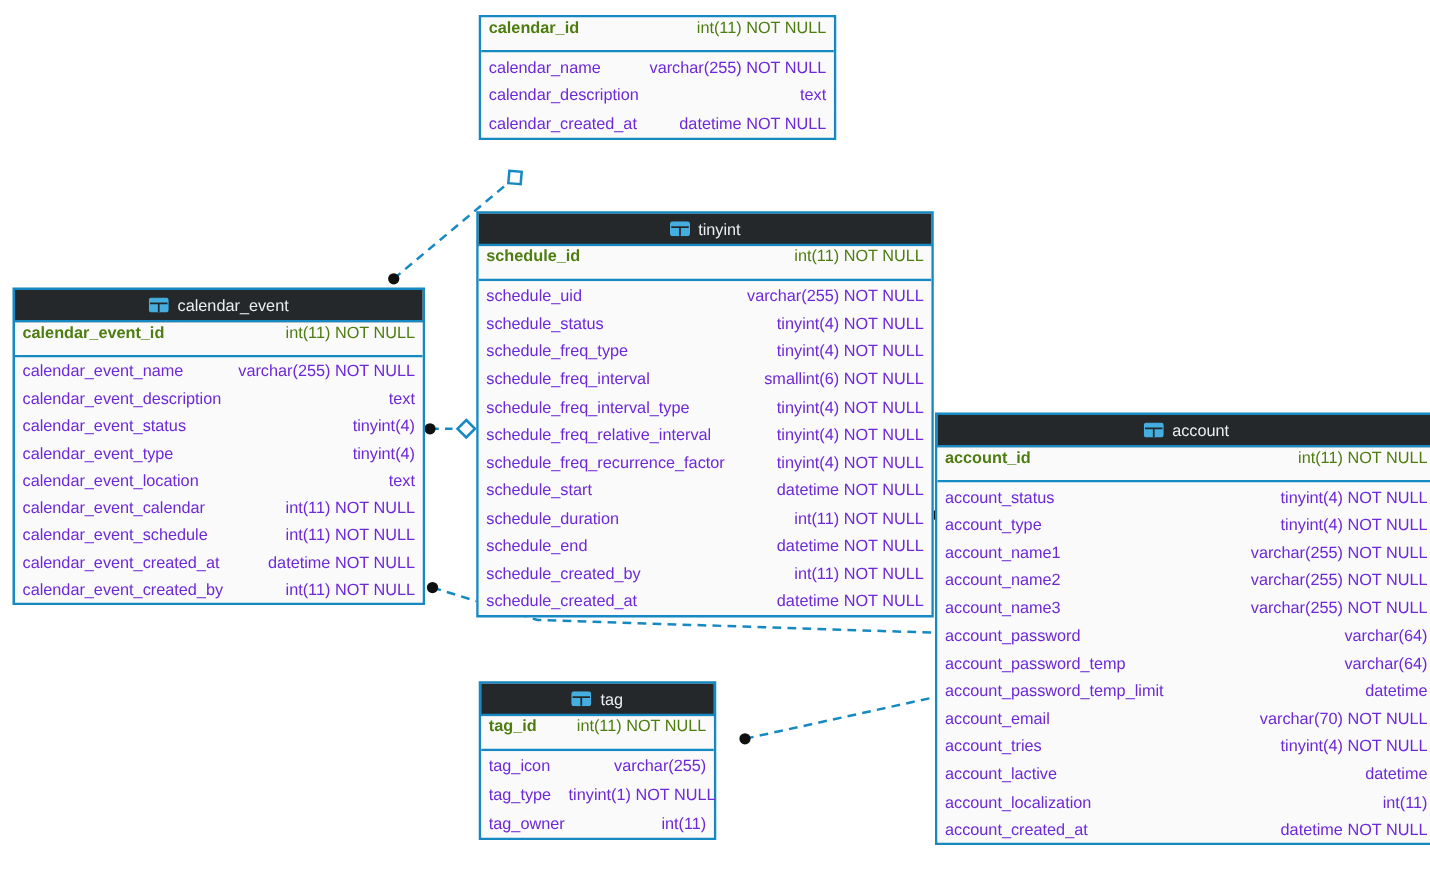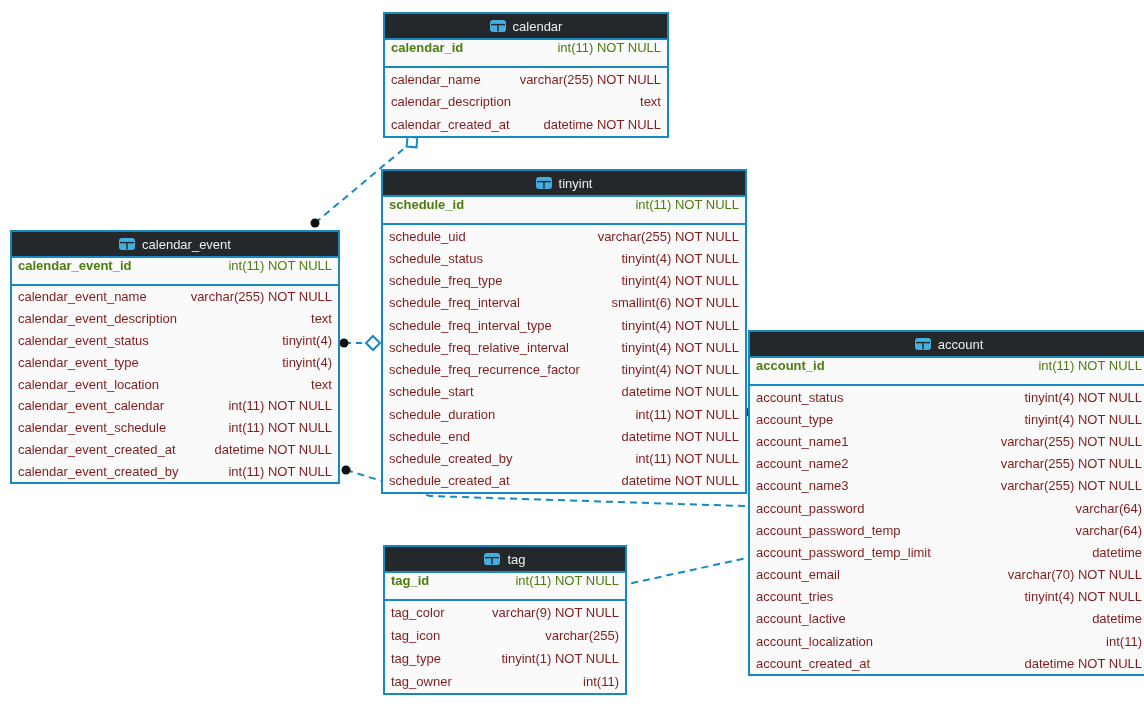--- a/index.html
+++ b/index.html
@@ -18,31 +18,31 @@
     font-size:13px; border-bottom:2px solid #1789c2;
   }
   .pk-row {
     display:flex; justify-content:space-between; align-items:flex-start;
     height:26px; padding:0 6px; border-bottom:2px solid #1789c2;
     font-size:13px; color:#4d7c0f; background:#fafafa;
   }
   .pk-row .col-name { font-weight:bold; }
   .col-row {
     display:flex; justify-content:space-between; align-items:center;
-    height:21.8px; padding:0 6px; font-size:13px; color:#7f1d1d; background:#fafafa;
+    height:21.8px; padding:0 6px; font-size:13px; color:#6d28d9; background:#fafafa;
   }
   .col-name { white-space:nowrap; }
   .col-type { white-space:nowrap; margin-left:14px; }
   .table-icon-svg { display:block; }
 
   #t-calendar        { left:383px; top:12px;  width:286px; }
   #t-schedule        { left:381px; top:169px; width:366px; }
   #t-calendar_event  { left:10px;  top:230px; width:330px; }
   #t-account         { left:748px; top:330px; width:402px; }
-  #t-tag             { left:383px; top:545px; width:244px; }
+  #t-tag             { left:383px; top:545px; width:190px; }
 
   #t-calendar .col-row       { height:22.6px; }
   #t-schedule .col-row       { height:22.25px; }
   #t-calendar_event .col-row { height:21.8px; }
   #t-account .col-row        { height:22.2px; }
   #t-tag .col-row            { height:23px; }
 </style>
 </head>
 <body>
 
@@ -75,28 +75,20 @@
     </g>
 
     <g>
       <path d="M596,591 L774,552" fill="none" stroke="#1789c2" stroke-width="2" stroke-dasharray="7 5"></path>
       <circle cx="596" cy="591" r="4.5" fill="#101010"></circle>
       <polygon points="0,-7 7,0 0,7 -7,0" transform="translate(782,550) rotate(-13)" fill="#ffffff" stroke="#1789c2" stroke-width="2"></polygon>
     </g>
   </svg>
 
   <section class="etable" id="t-calendar">
-    <header class="etable-header">
-      <svg class="table-icon-svg" width="16" height="12" viewBox="0 0 16 12">
-        <rect x="0.5" y="0.5" width="15" height="11" rx="2" fill="#45aee0" stroke="#45aee0"></rect>
-        <line x1="1" y1="4.6" x2="15" y2="4.6" stroke="#24282a" stroke-width="1.4"></line>
-        <line x1="8" y1="4.6" x2="8" y2="11.5" stroke="#24282a" stroke-width="1.4"></line>
-      </svg>
-      <span>calendar</span>
-    </header>
     <div class="pk-row">
       <span class="col-name">calendar_id</span>
       <span class="col-type">int(11) NOT NULL</span>
     </div>
     <div>
         <div class="col-row">
           <span class="col-name">calendar_name</span>
           <span class="col-type">varchar(255) NOT NULL</span>
         </div>
         <div class="col-row">
@@ -305,24 +297,20 @@
         <line x1="8" y1="4.6" x2="8" y2="11.5" stroke="#24282a" stroke-width="1.4"></line>
       </svg>
       <span>tag</span>
     </header>
     <div class="pk-row">
       <span class="col-name">tag_id</span>
       <span class="col-type">int(11) NOT NULL</span>
     </div>
     <div>
         <div class="col-row">
-          <span class="col-name">tag_color</span>
-          <span class="col-type">varchar(9) NOT NULL</span>
-        </div>
-        <div class="col-row">
           <span class="col-name">tag_icon</span>
           <span class="col-type">varchar(255)</span>
         </div>
         <div class="col-row">
           <span class="col-name">tag_type</span>
           <span class="col-type">tinyint(1) NOT NULL</span>
         </div>
         <div class="col-row">
           <span class="col-name">tag_owner</span>
           <span class="col-type">int(11)</span>

